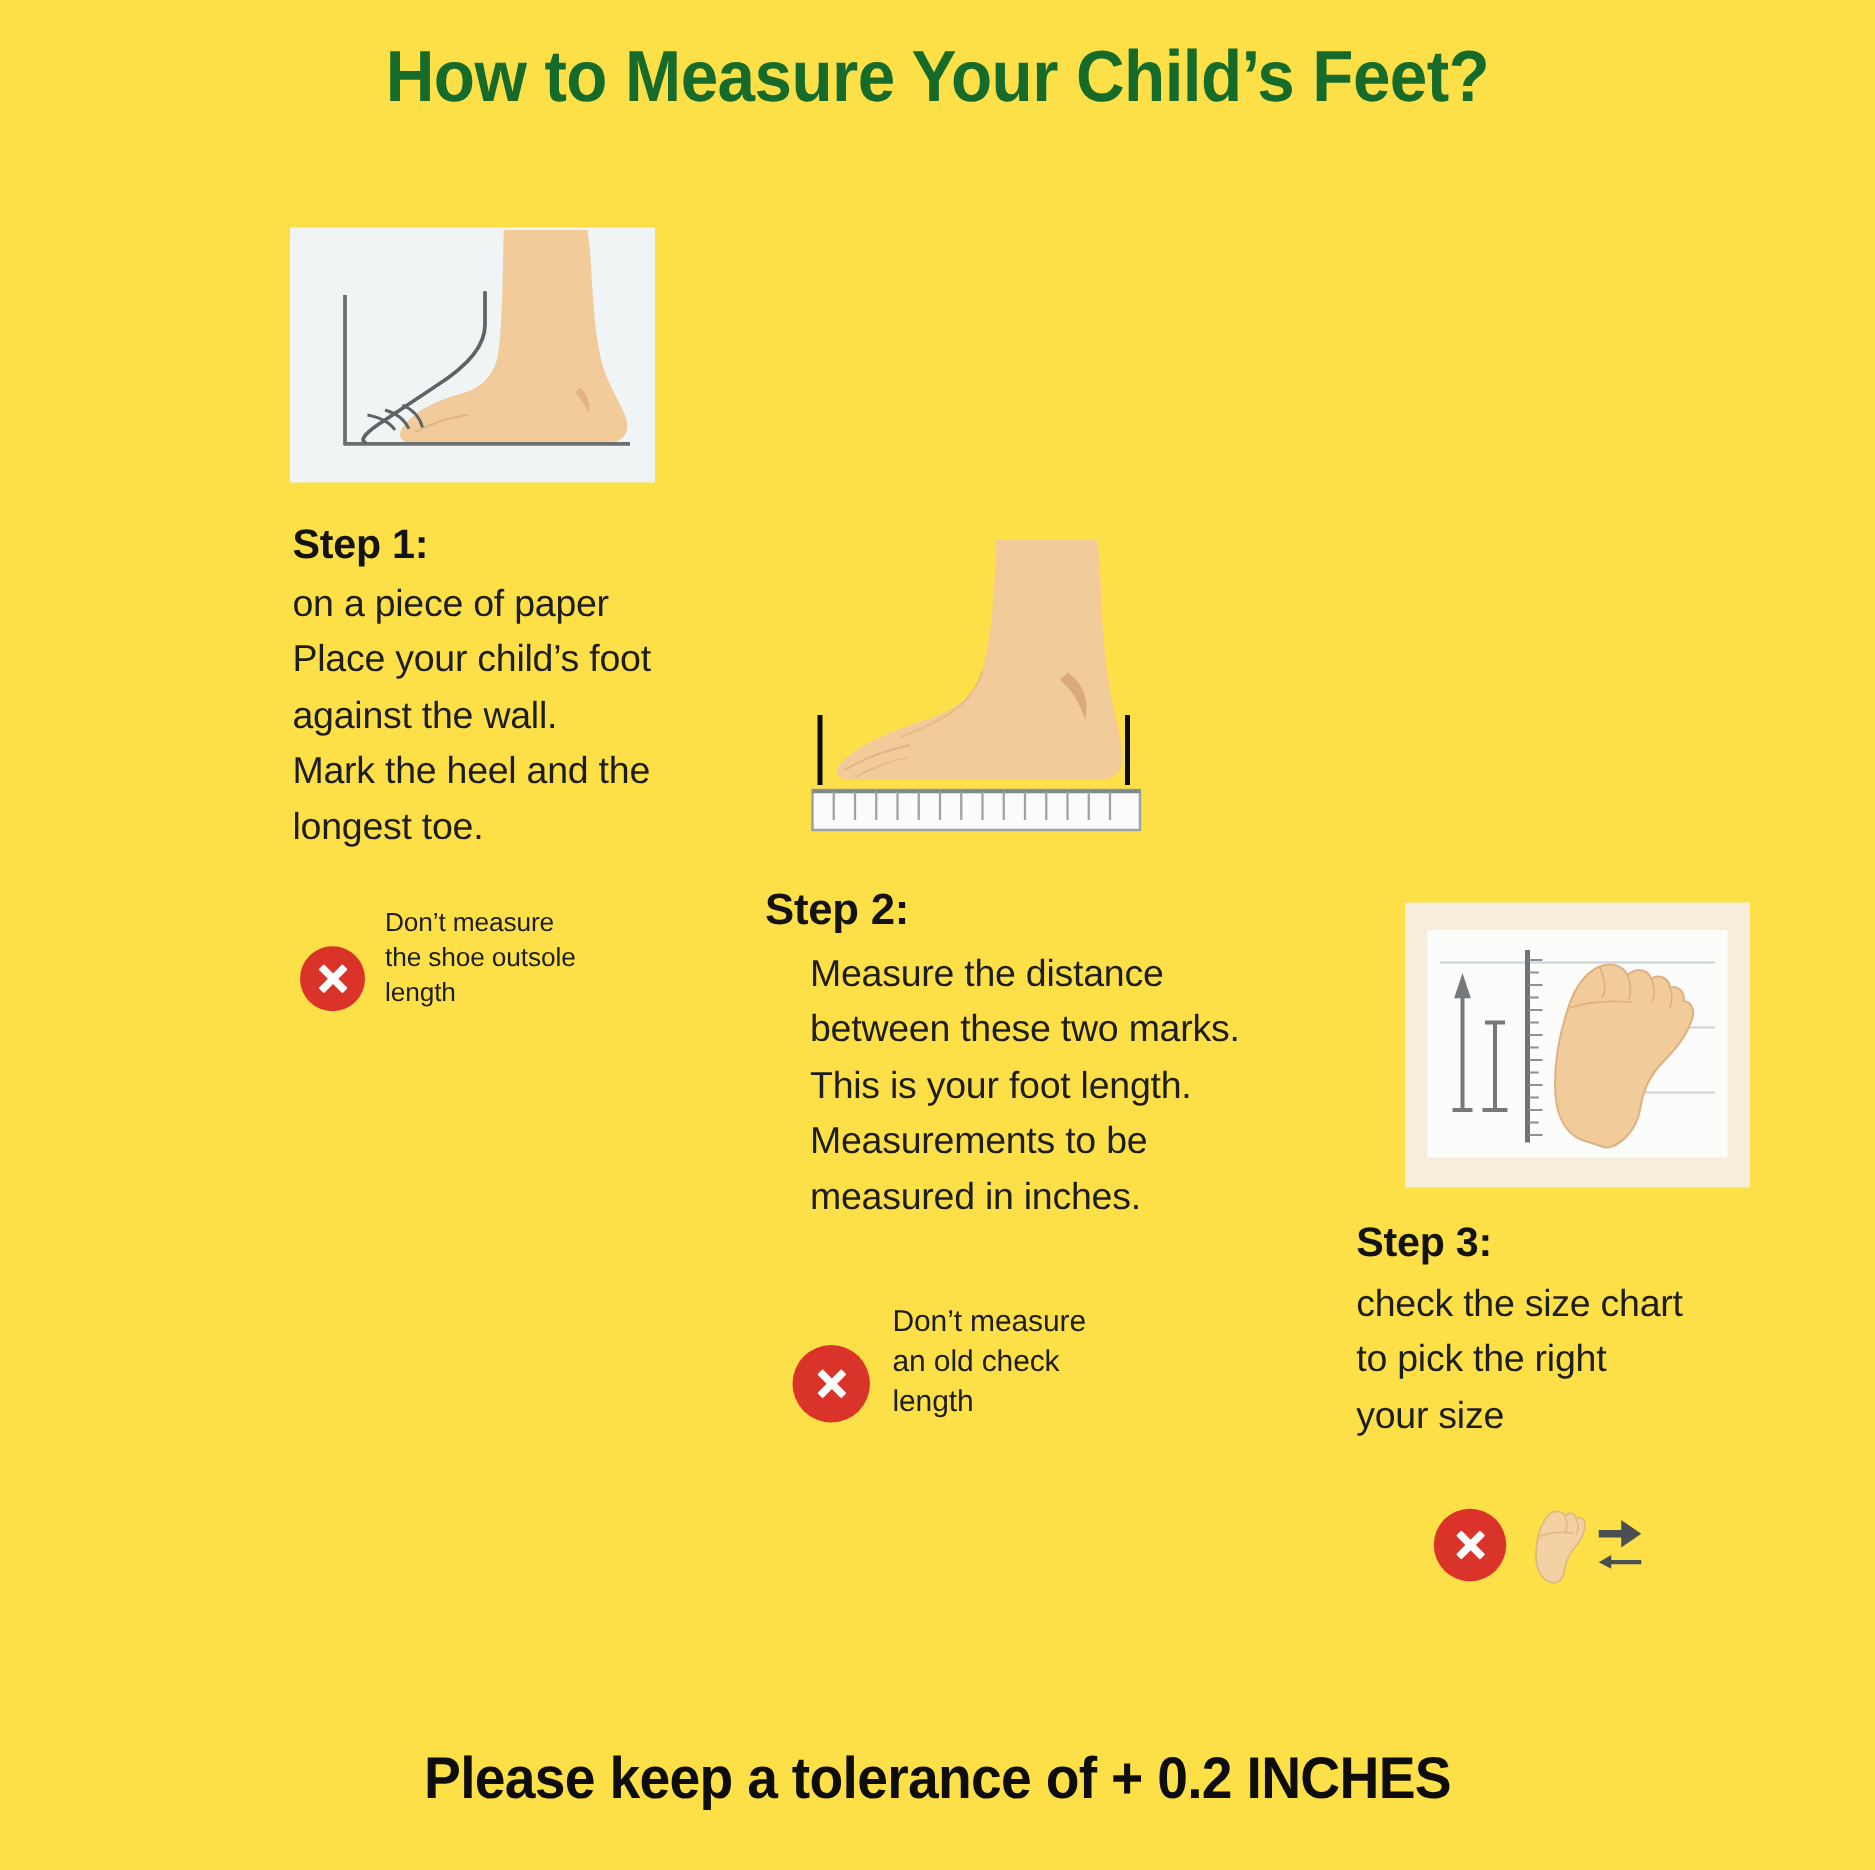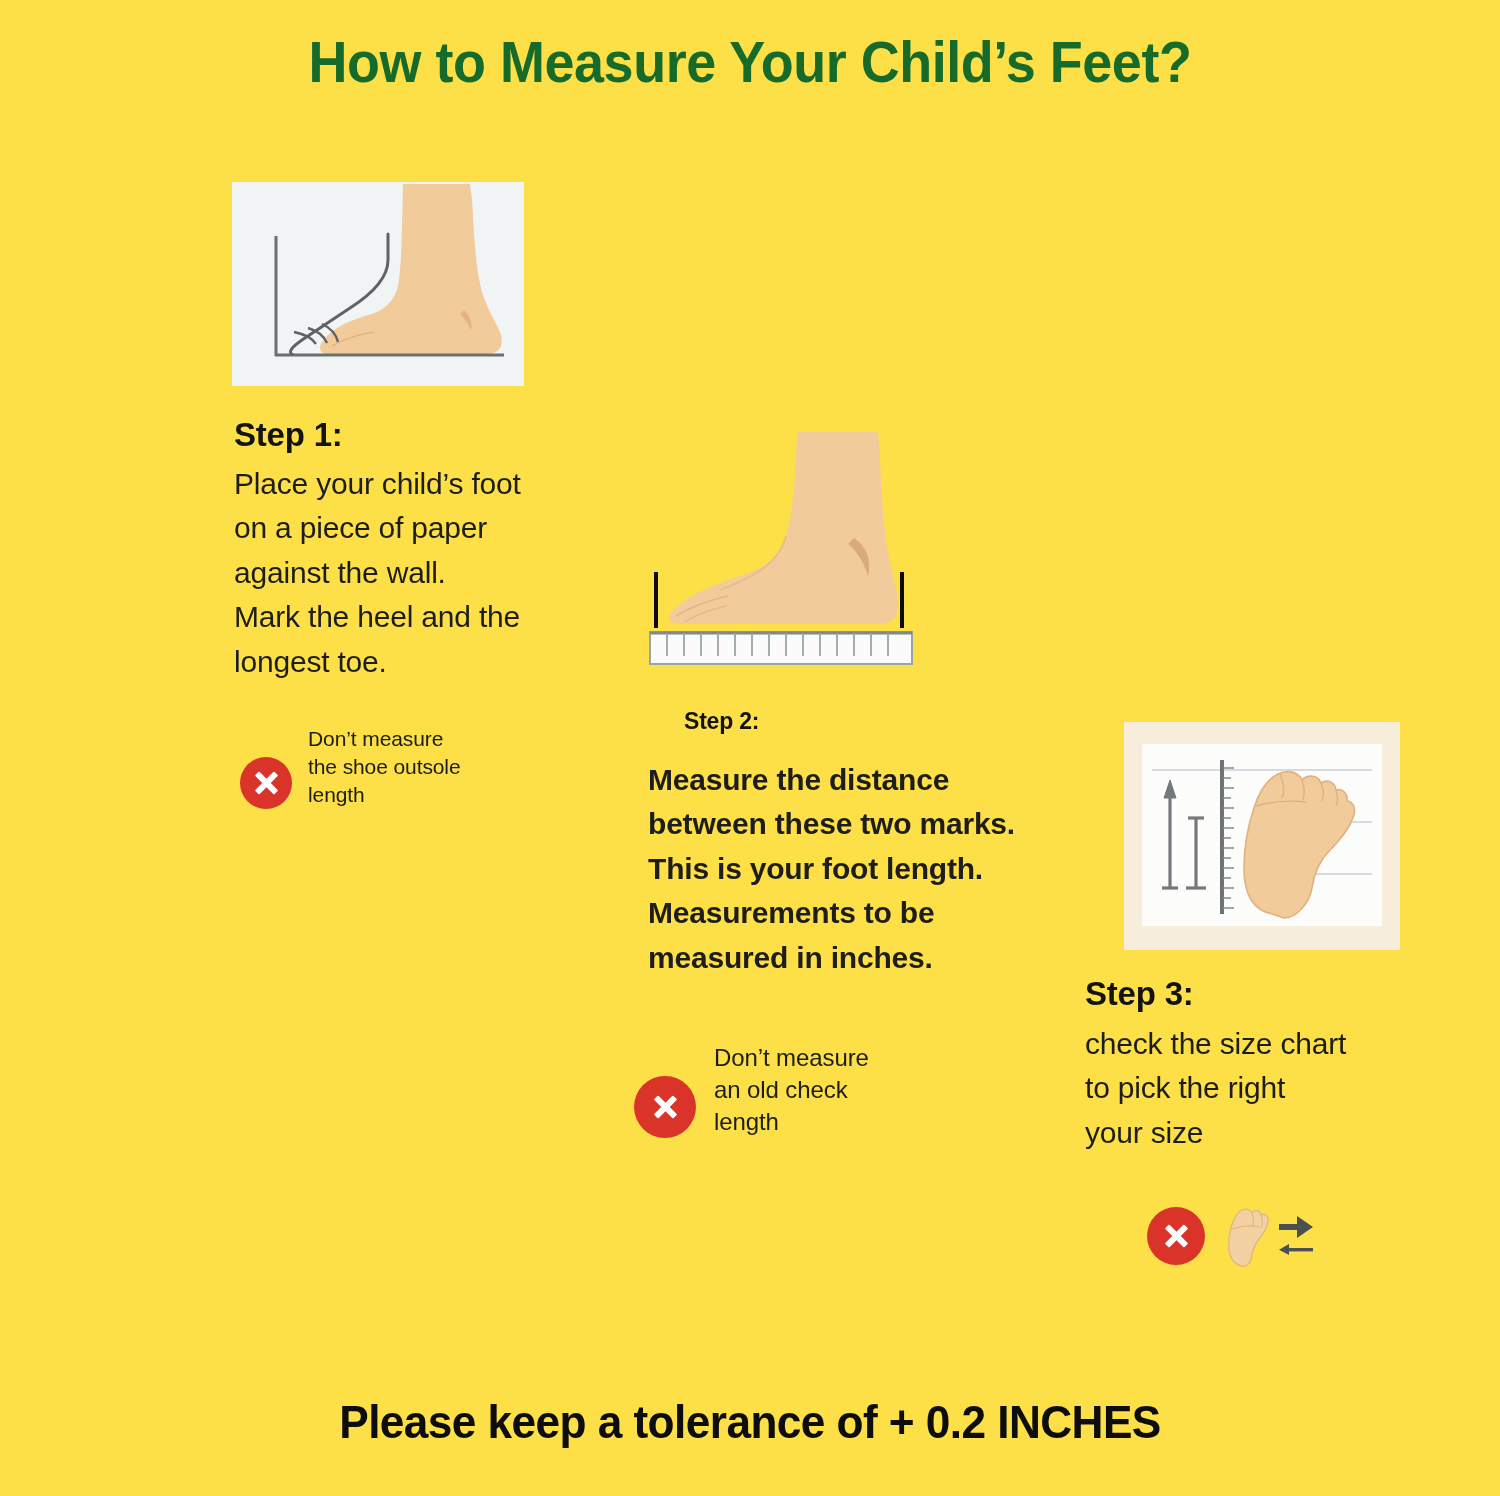--- a/index.html
+++ b/index.html
@@ -146,22 +146,22 @@
                C60 165 56 170 60 172" stroke="#5f6365" stroke-width="3" fill="none" stroke-linecap="round"></path>
       <path d="M62 150 C72 152 80 156 84 162" stroke="#5f6365" stroke-width="2.4" fill="none"></path>
       <path d="M76 146 C86 149 92 154 95 161" stroke="#5f6365" stroke-width="2.4" fill="none"></path>
       <path d="M90 142 C99 146 104 152 106 160" stroke="#5f6365" stroke-width="2.4" fill="none"></path>
     </svg>
   </div>
 
   <div class="step-heading" style="left:234px; top:416px;text-align:center;">Step 1:</div>
 
   <div class="step-body" style="left:234px; top:462px; width:330px;">
+    <div>on a piece of paper</div>
     <div>Place your child’s foot</div>
-    <div>on a piece of paper</div>
     <div>against the wall.</div>
     <div>Mark the heel and the</div>
     <div>longest toe.</div>
   </div>
 
   <div class="warn" style="left:240px; top:723px;">
     <div class="warn-circle"></div>
     <div class="warn-text">
       <div>Don’t measure</div>
       <div>the shoe outsole</div>
@@ -202,23 +202,23 @@
         <line x1="163" y1="213" x2="163" y2="236" stroke="#9aa3a6" stroke-width="1.8"></line>
         <line x1="180" y1="213" x2="180" y2="236" stroke="#9aa3a6" stroke-width="1.8"></line>
         <line x1="197" y1="213" x2="197" y2="236" stroke="#9aa3a6" stroke-width="1.8"></line>
         <line x1="214" y1="213" x2="214" y2="236" stroke="#9aa3a6" stroke-width="1.8"></line>
         <line x1="231" y1="213" x2="231" y2="236" stroke="#9aa3a6" stroke-width="1.8"></line>
         <line x1="248" y1="213" x2="248" y2="236" stroke="#9aa3a6" stroke-width="1.8"></line>
       </g>
     </svg>
   </div>
 
-  <div class="step-heading" style="left:684px; top:708px; font-size:23px;">Step 2:</div>
-
-  <div class="step-body" style="left:648px; top:758px; width:430px;font-weight:bold;">
+  <div class="step-heading" style="left:612px; top:708px; font-size:35px;">Step 2:</div>
+
+  <div class="step-body" style="left:648px; top:758px; width:430px;">
     <div>Measure the distance</div>
     <div>between these two marks.</div>
     <div>This is your foot length.</div>
     <div>Measurements to be</div>
     <div>measured in inches.</div>
   </div>
 
   <div class="warn" style="left:634px; top:1040px;">
     <div class="warn-circle" style="width:62px;height:62px;"></div>
     <div class="warn-text" style="font-size:24px; margin-left:18px;">

